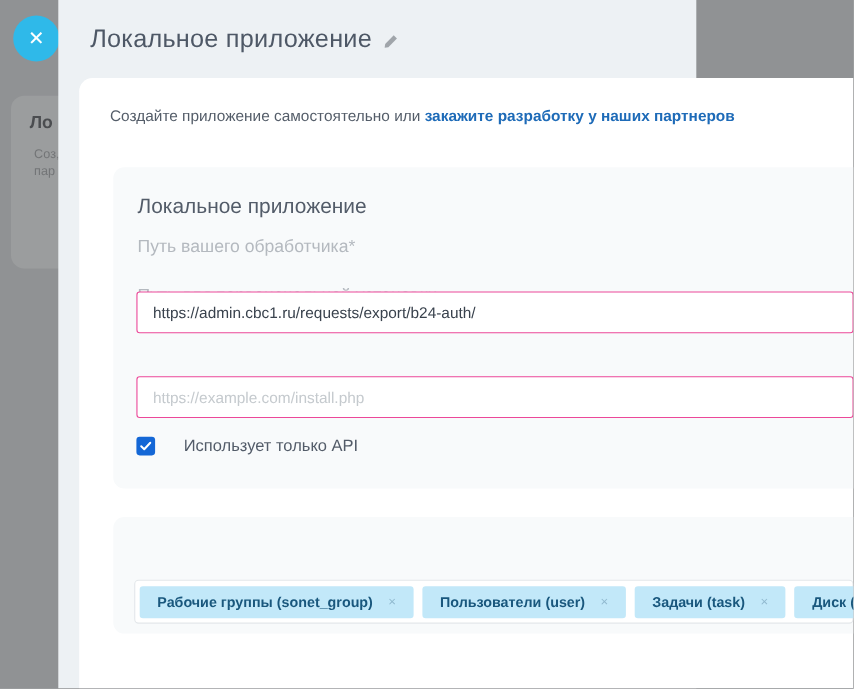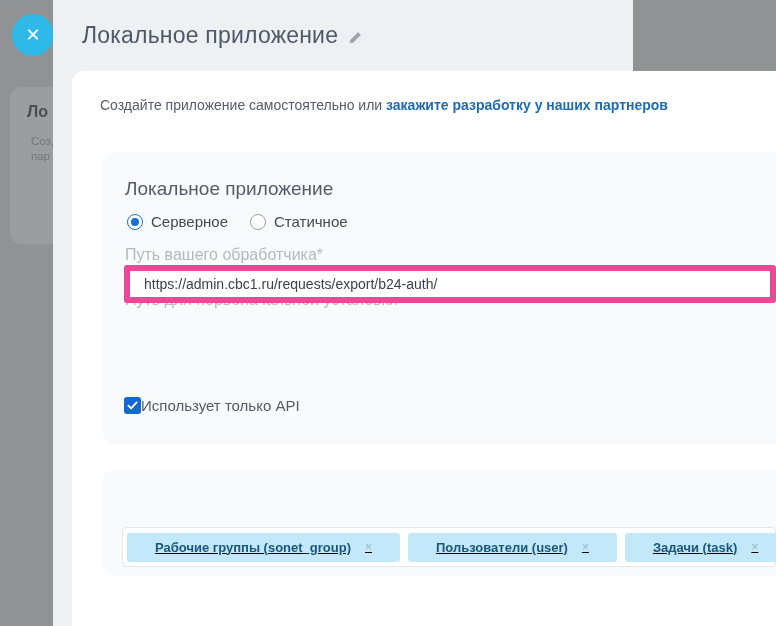--- a/index.html
+++ b/index.html
@@ -38,36 +38,36 @@
   .section-heading{margin:0;padding:26px 0 0 22px;font-size:19px;font-weight:400;color:#535c69;}
 
   .radio-row{display:flex;align-items:center;gap:22px;margin:13px 0 0 24px;}
   .radio-option{display:flex;align-items:center;gap:8px;cursor:pointer;}
   .radio{width:16px;height:16px;border-radius:50%;border:1px solid #9aa0a6;background:#fff;position:relative;flex:0 0 auto;}
   .radio.checked{border-color:#1a6fd4;}
   .radio.checked::after{content:"";position:absolute;inset:3px;border-radius:50%;background:#1a6fd4;}
   .radio-label{font-size:15px;color:#424a53;}
 
   .field-label{margin:16px 0 0 22px;font-size:16px;color:#b4b9bf;}
-  .text-input{position:absolute;left:21px;right:0;height:38px;border:6px solid #ec4899;border-radius:3px;
+  .text-input{position:absolute;left:21px;right:0;height:38px;border:1px solid #ec4899;border-radius:3px;
               background:#fff;padding:0 14px;font-size:14px;color:#39424d;outline:none;}
   .text-input::placeholder{color:#c5cace;}
   .input-1{top:113px;}
   .input-2{top:190px;}
 
-  .checkbox-row{position:absolute;left:21px;top:245px;display:flex;align-items:center;gap:0;cursor:pointer;}
+  .checkbox-row{position:absolute;left:21px;top:245px;display:flex;align-items:center;gap:26px;cursor:pointer;}
   .checkbox{width:17px;height:17px;border-radius:3px;background:#1467d6;display:flex;align-items:center;
             justify-content:center;flex:0 0 auto;}
   .checkbox svg{width:11px;height:11px;}
   .checkbox-label{font-size:15px;color:#535c69;}
 
   .chips-box{position:absolute;left:19px;right:0;top:57px;min-height:40px;background:#fff;
              border:1px solid #e3e7ea;border-radius:4px;display:flex;align-items:center;padding:3px 4px;gap:8px;}
   .chip{display:flex;align-items:center;gap:14px;background:#c2e8f9;border-radius:3px;
-        padding:7px 28px;white-space:nowrap;cursor:default;text-decoration:underline;}
+        padding:7px 16px;white-space:nowrap;cursor:default;}
   .chip-label{font-size:13px;font-weight:700;color:#19577d;}
   .chip-remove{font-size:12px;color:#90b9cf;cursor:pointer;line-height:1;}
 </style>
 </head>
 <body>
 
 <div class="stage">
 
   <div class="backdrop"></div>
   <div class="dim-card">
@@ -91,35 +91,26 @@
 
     <div class="card">
 
       <div class="intro">
         <span>Создайте приложение самостоятельно или </span><a href="#">закажите разработку у наших партнеров</a>
       </div>
 
       <div class="section section-1">
         <h2 class="section-heading">Локальное приложение</h2>
 
-        <div class="radio-row">
-          <label class="radio-option">
-            <span class="radio checked"></span>
-            <span class="radio-label">Серверное</span>
-          </label>
-          <label class="radio-option">
-            <span class="radio"></span>
-            <span class="radio-label">Статичное</span>
-          </label>
-        </div>
 
         <div class="field-label">Путь вашего обработчика*</div>
         <input type="text" class="text-input input-1" value="https://admin.cbc1.ru/requests/export/b24-auth/" style="">
 
         <div class="field-label" style="margin-top:27px;">Путь для первоначальной установки</div>
+        <input type="text" class="text-input input-2" placeholder="https://example.com/install.php" style="">
 
         <label class="checkbox-row">
           <span class="checkbox">
             <svg viewBox="0 0 12 12">
               <path d="M1.5 6.2l3 3 6-6.5" stroke="#fff" stroke-width="2" fill="none" stroke-linecap="round" stroke-linejoin="round"></path>
             </svg>
           </span>
           <span class="checkbox-label">Использует только API</span>
         </label>
       </div>

